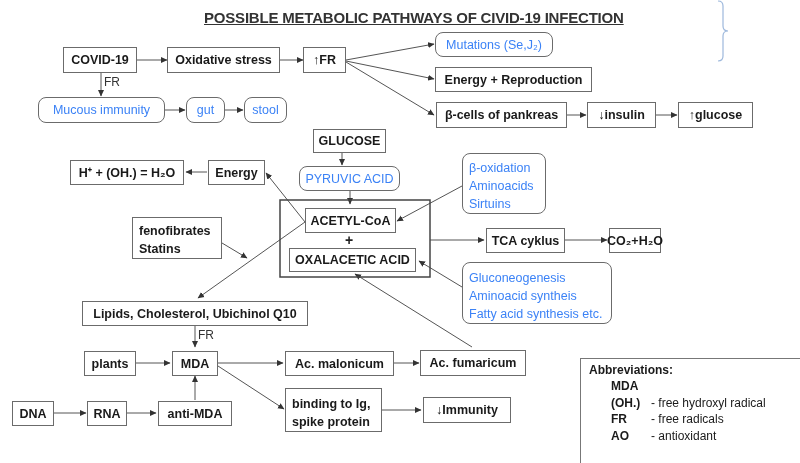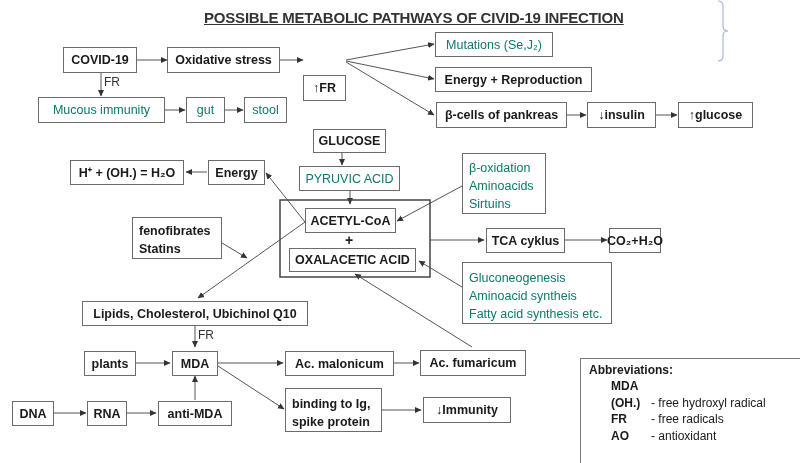--- a/index.html
+++ b/index.html
@@ -3,21 +3,21 @@
 <meta charset="utf-8">
 <style>
   html, body { margin:0; padding:0; background:#fff; }
   body { width:800px; height:463px; position:relative; overflow:hidden;
          font-family:"Liberation Sans", sans-serif; color:#1a1a1a; }
   .title { position:absolute; left:204px; top:9px; font-size:15px; font-weight:bold;
            text-decoration:underline; color:#333; letter-spacing:-0.2px; white-space:nowrap; }
   .box { position:absolute; border:1px solid #6b6b6b; background:#fff; box-sizing:border-box;
          display:flex; align-items:center; justify-content:center; font-size:12.5px; white-space:nowrap; }
   .b { font-weight:bold; }
-  .n { font-weight:normal; color:#0f766e; }
+  .n { font-weight:normal; color:#3b82f6;border-radius:8px; }
   .multi { flex-direction:column; align-items:flex-start; justify-content:flex-end; padding-left:6px; line-height:18px; }
   .label { position:absolute; font-size:12px; color:#333; }
   svg.lines { position:absolute; left:0; top:0; }
   .abbr { position:absolute; left:580px; top:358px; width:230px; height:110px; border:1px solid #777;
           box-sizing:border-box; padding:4px 8px; font-size:12px; }
   .abbr-title { font-weight:bold; margin-bottom:1px; }
   .abbr-row { display:flex; margin-left:22px; line-height:16.5px; }
   .abbr-key { font-weight:bold; width:40px; }
   .bracket { position:absolute; left:716px; top:0; }
 </style>
@@ -66,21 +66,21 @@
     <line x1="382" y1="410" x2="421" y2="410" marker-end="url(#ah)"></line>
     <line x1="54" y1="413" x2="86" y2="413" marker-end="url(#ah)"></line>
     <line x1="127" y1="413" x2="156" y2="413" marker-end="url(#ah)"></line>
     <line x1="195" y1="400" x2="195" y2="376" marker-end="url(#ah)"></line>
   </g>
   <rect x="280" y="200" width="150" height="77" fill="none" stroke="#444" stroke-width="1.5"></rect>
 </svg>
 
 <div class="box b" style="left:63px;top:47px;width:74px;height:26px;">COVID-19</div>
 <div class="box b" style="left:167px;top:47px;width:113px;height:26px;">Oxidative stress</div>
-<div class="box b" style="left:303px;top:47px;width:43px;height:26px;margin-top:28px;">↑FR</div>
+<div class="box b" style="left:303px;top:47px;width:43px;height:26px;">↑FR</div>
 <div class="box n" style="left:435px;top:32px;width:118px;height:25px;">Mutations (Se,J₂)</div>
 <div class="box b" style="left:435px;top:67px;width:157px;height:25px;">Energy + Reproduction</div>
 <div class="box b" style="left:436px;top:102px;width:131px;height:26px;">β-cells of pankreas</div>
 <div class="box b" style="left:587px;top:102px;width:69px;height:26px;">↓insulin</div>
 <div class="box b" style="left:678px;top:102px;width:75px;height:26px;">↑glucose</div>
 <div class="label" style="left:104px;top:75px;">FR</div>
 <div class="box n" style="left:38px;top:97px;width:127px;height:26px;">Mucous immunity</div>
 <div class="box n" style="left:186px;top:97px;width:39px;height:26px;">gut</div>
 <div class="box n" style="left:244px;top:97px;width:43px;height:26px;">stool</div>
 

